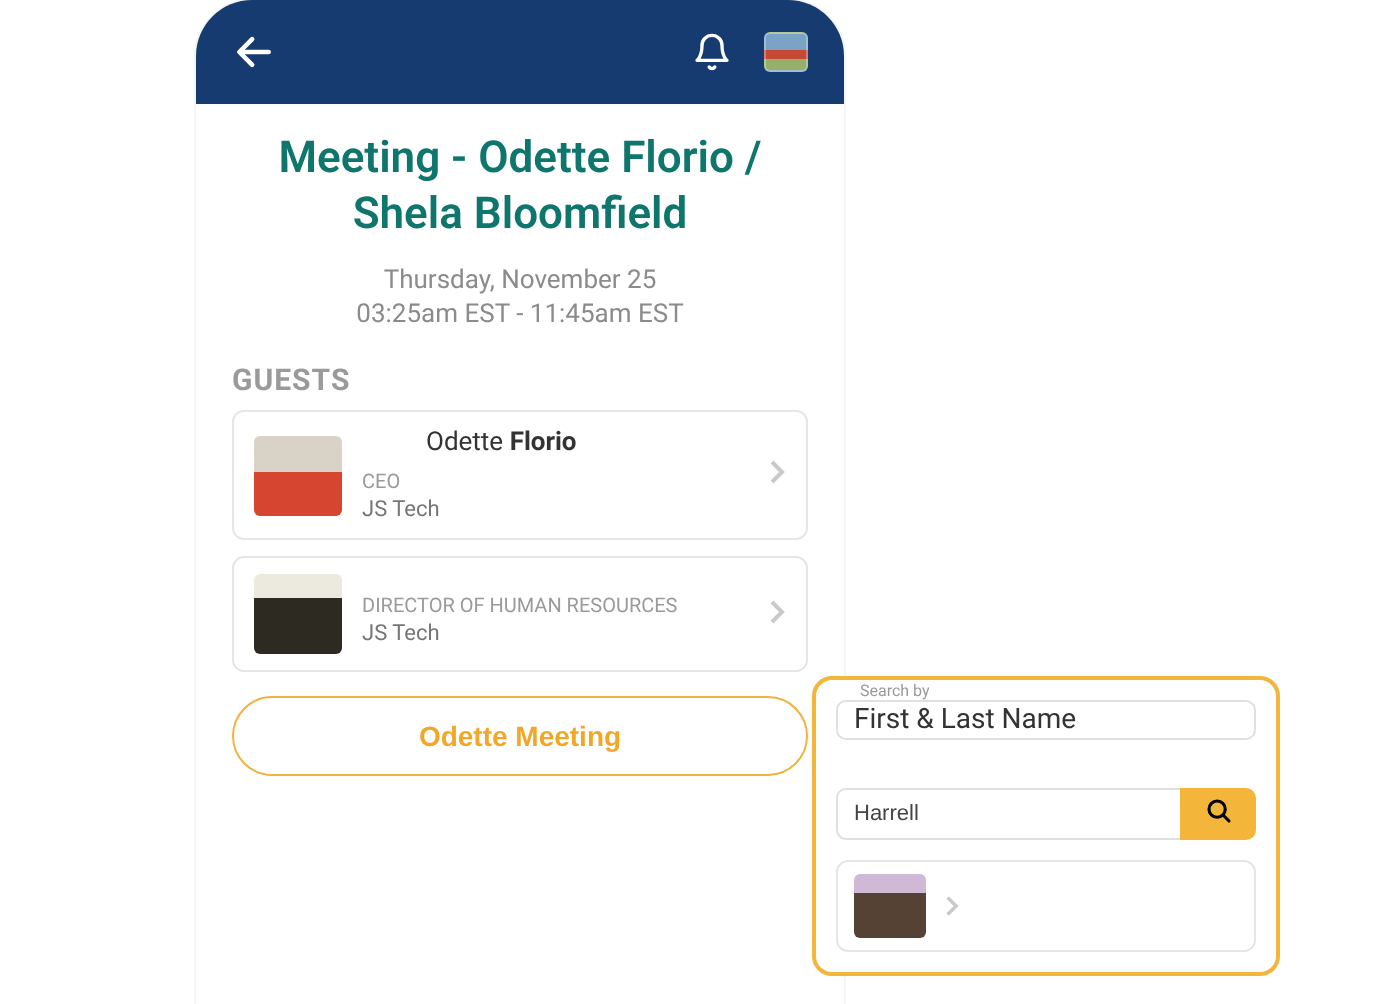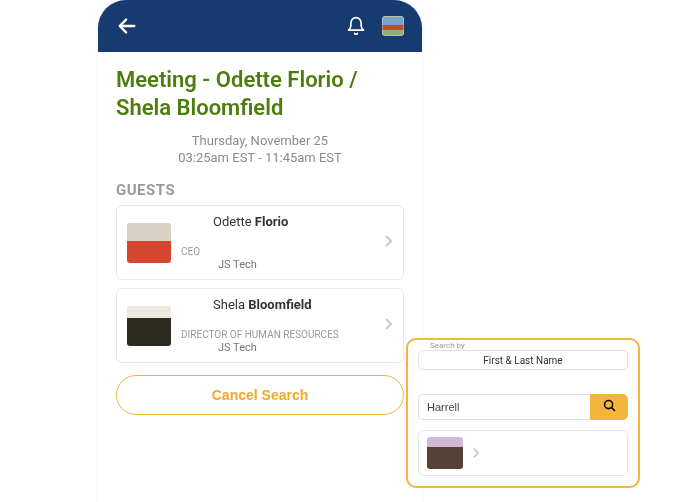--- a/index.html
+++ b/index.html
@@ -32,23 +32,24 @@
   }
   .app-bar .right { display: flex; align-items: center; gap: 16px; }
   .back-arrow svg, .bell svg { display:block; }
   .avatar-small {
     width: 22px; height: 20px; border-radius: 3px;
     background: linear-gradient(180deg,#7aa3c6 0 45%, #c44a35 45% 70%, #96b06c 70% 100%);
     border:1px solid rgba(255,255,255,0.3);
   }
   .content { padding: 14px 18px 0 18px; }
   .title {
-    color: #4d7c0f;
+    color: #0f766e;
     font-size: 22px;
     font-weight: 600;
+    text-align: center;
     line-height: 1.25;
   }
   .date, .time {
     color: #8b8b8b;
     font-size: 13px;
     text-align: center;
   }
   .date { margin-top: 12px; }
   .time { margin-top: 2px; }
   .section-label {
@@ -70,22 +71,22 @@
   .guest-photo {
     width: 44px; height: 40px; border-radius: 3px; flex: none;
   }
   .photo-1 { background: linear-gradient(180deg,#d8d3c6 0 45%, #d6452f 45% 100%); }
   .photo-2 { background: linear-gradient(180deg,#ece9df 0 30%, #2d2a22 30% 100%); }
   .photo-3 { background: linear-gradient(180deg,#cfb9d6 0 30%, #564135 30% 100%); }
   .guest-info { flex: 1; min-width: 0; }
   .guest-name { font-size: 13px; color: #333; }
   .guest-name .fn { font-weight: 400; margin-left: 32px; }
   .guest-name .ln { font-weight: 700; }
-  .guest-title { font-size: 10px; color: #9a9a9a; text-transform: uppercase; margin-top: 17px; }
-  .guest-company { font-size: 11px; color: #767676; margin-top: 1px; margin-left: 37px; }
+  .guest-title { font-size: 10px; color: #9a9a9a; text-transform: uppercase; margin-top: 7px; }
+  .guest-company { font-size: 11px; color: #767676; margin-top: 1px; }
   .chevron { color: #c9c9c9; flex: none; }
   .cancel-btn {
     margin-top: 12px;
     border: 1px solid #f1b23f;
     color: #f1a829;
     background: #fff;
     width: 100%;
     border-radius: 22px;
     height: 40px;
     font-size: 14px;
@@ -114,24 +115,24 @@
     left: 8px;
     background: #fff;
     padding: 0 4px;
     font-size: 8px;
     color: #9a9a9a;
   }
   .dropdown {
     border: 1px solid #e0e0e0;
     border-radius: 5px;
     height: 20px;
-    font-size: 10px;
+    font-size: 14px;
     color: #333;
     padding: 0 8px;
-    display:flex; align-items:center;justify-content:center;
+    display:flex; align-items:center;
   }
   .search-row { display:flex; gap:0; }
   .search-input {
     flex:1;
     border: 1px solid #e0e0e0;
     border-right: none;
     border-radius: 5px 0 0 5px;
     height: 26px;
     font-size: 11px;
     color: #444;
@@ -201,36 +202,32 @@
       <div class="chevron">
         <svg width="10" height="14" viewBox="0 0 10 14" fill="none" stroke="currentColor" stroke-width="2">
             <polyline points="3 2 8 7 3 12"></polyline>
           </svg>
       </div>
     </div>
 
     <div class="guest-card">
       <div class="guest-photo photo-2"></div>
       <div class="guest-info">
-        <div class="guest-name">
-          <span class="fn">Shela</span>
-          <span class="ln">Bloomfield</span>
-        </div>
         <div class="guest-title">DIRECTOR OF HUMAN RESOURCES</div>
         <div class="guest-company">JS Tech</div>
       </div>
       <div class="chevron">
         <svg width="10" height="14" viewBox="0 0 10 14" fill="none" stroke="currentColor" stroke-width="2">
             <polyline points="3 2 8 7 3 12"></polyline>
           </svg>
       </div>
     </div>
 
     <button class="cancel-btn">
-      <span>Cancel Search</span>
+      <span>Odette Meeting</span>
     </button>
   </div>
 </div>
 
 <div class="popover">
   <div class="field-label-wrap">
     <span class="field-label">Search by</span>
     <div class="dropdown">
       <span>First &amp; Last Name</span>
     </div>

